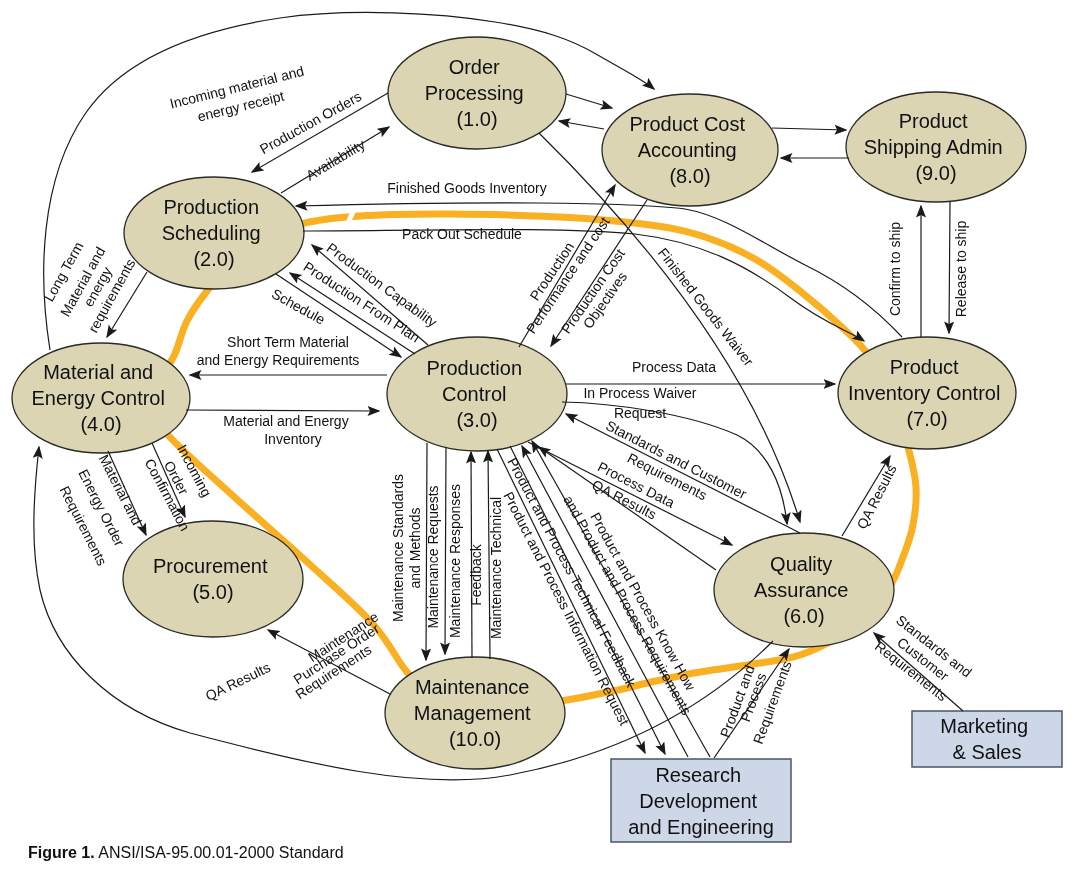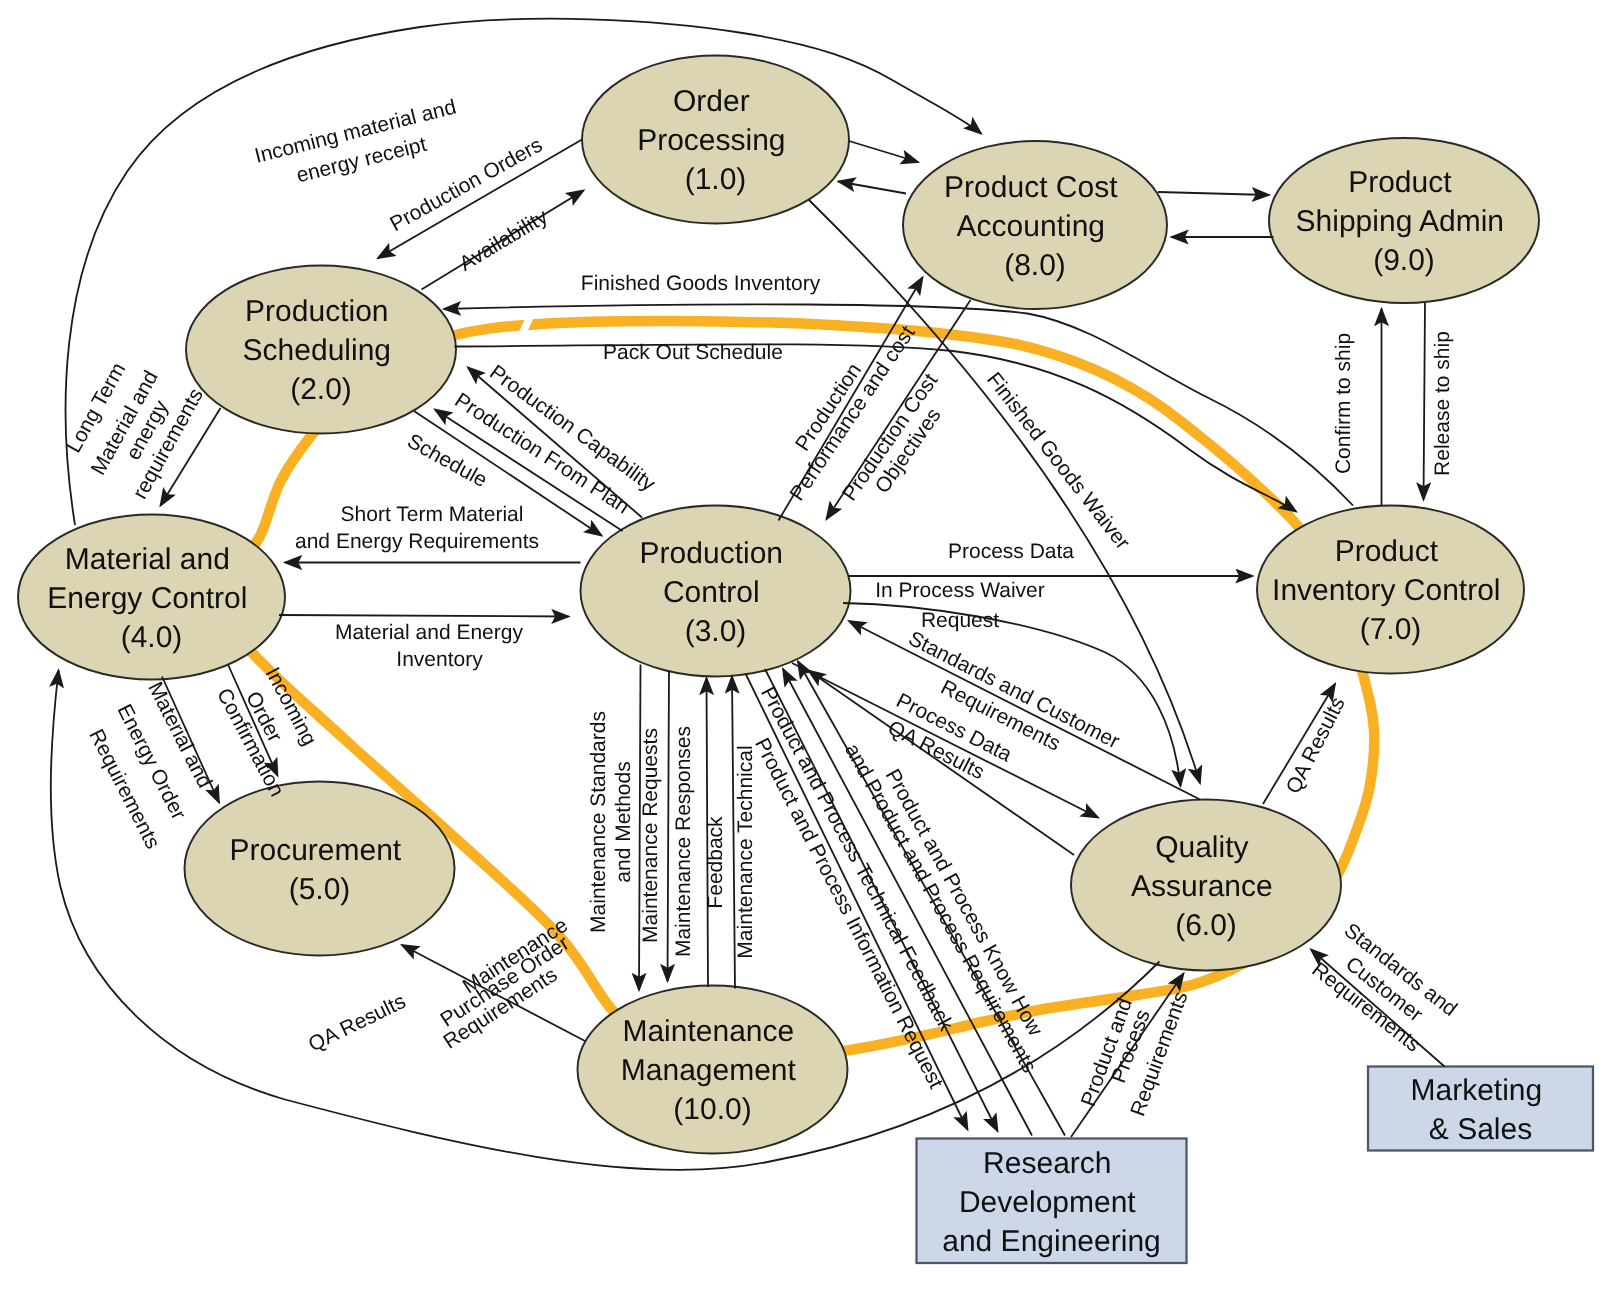--- a/index.html
+++ b/index.html
@@ -287,13 +287,14 @@
   <text x="920" y="663" text-anchor="middle" font-size="14" fill="#111111" transform="rotate(38,920,663)">Customer</text>
   <text x="908" y="675" text-anchor="middle" font-size="14" fill="#111111" transform="rotate(38,908,675)">Requirements</text>
 </g>
 <g>
   <path d="M 714,758 L 789,649" fill="none" stroke="#1A1A1A" stroke-width="1.2" marker-end="url(#arrow)"></path>
   <text x="742" y="703" text-anchor="middle" font-size="14" fill="#111111" transform="rotate(-70,742,703)">Product and</text>
   <text x="758" y="699" text-anchor="middle" font-size="14" fill="#111111" transform="rotate(-70,758,699)">Process</text>
   <text x="777" y="704" text-anchor="middle" font-size="14" fill="#111111" transform="rotate(-70,777,704)">Requirements</text>
 </g>
 </svg>
+<div class="caption"><b>Figure 1.</b> <span>ANSI/ISA-95.00.01-2000 Standard</span></div>
 </div>
 
 </body></html>

